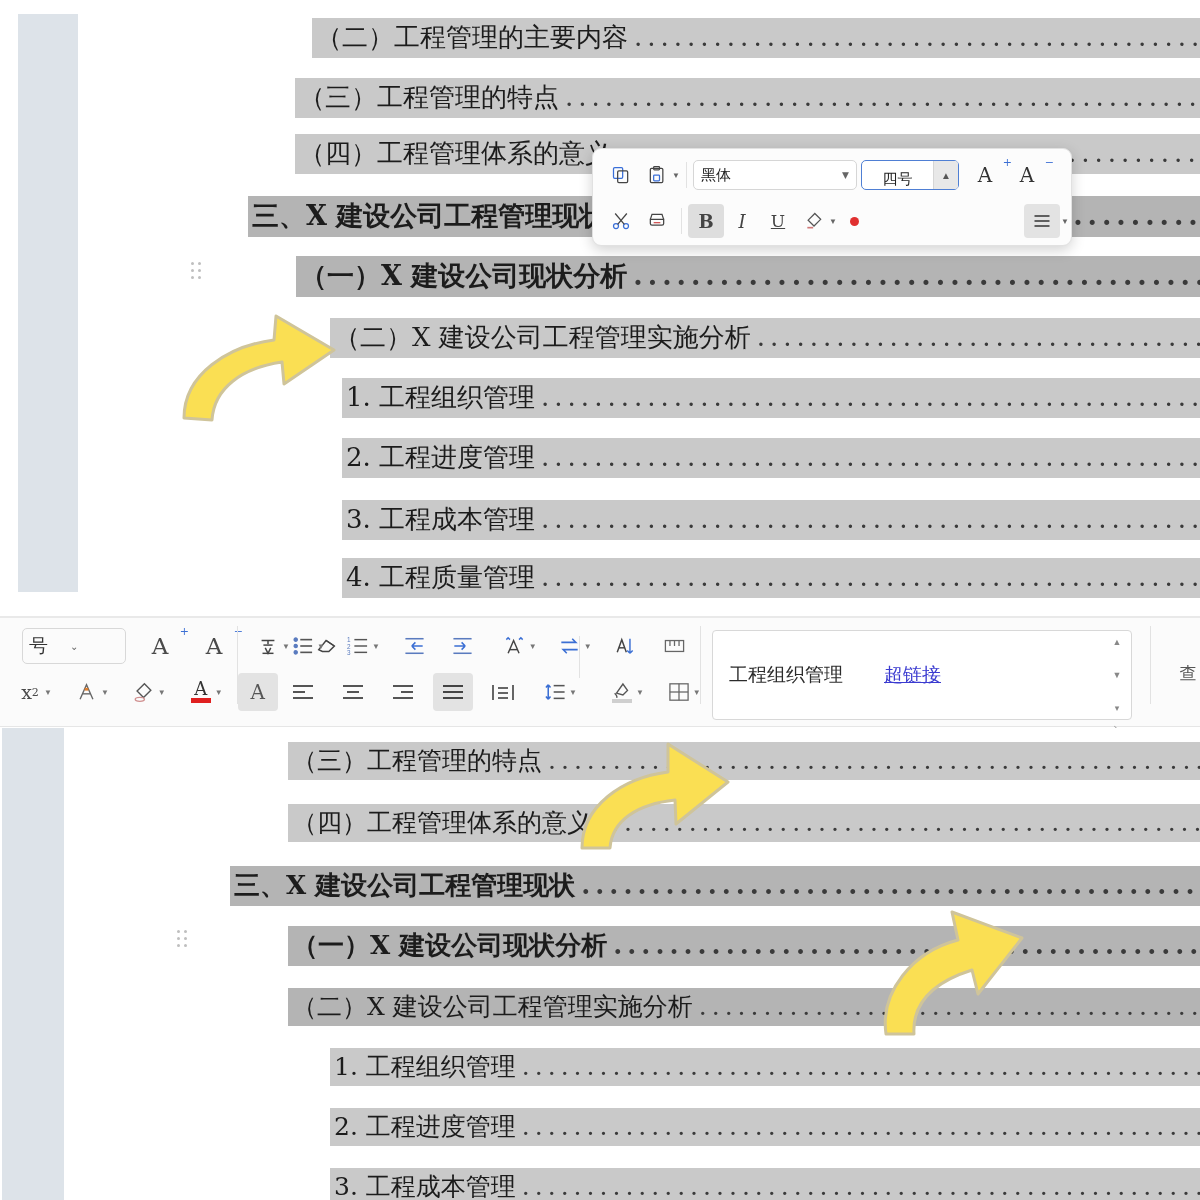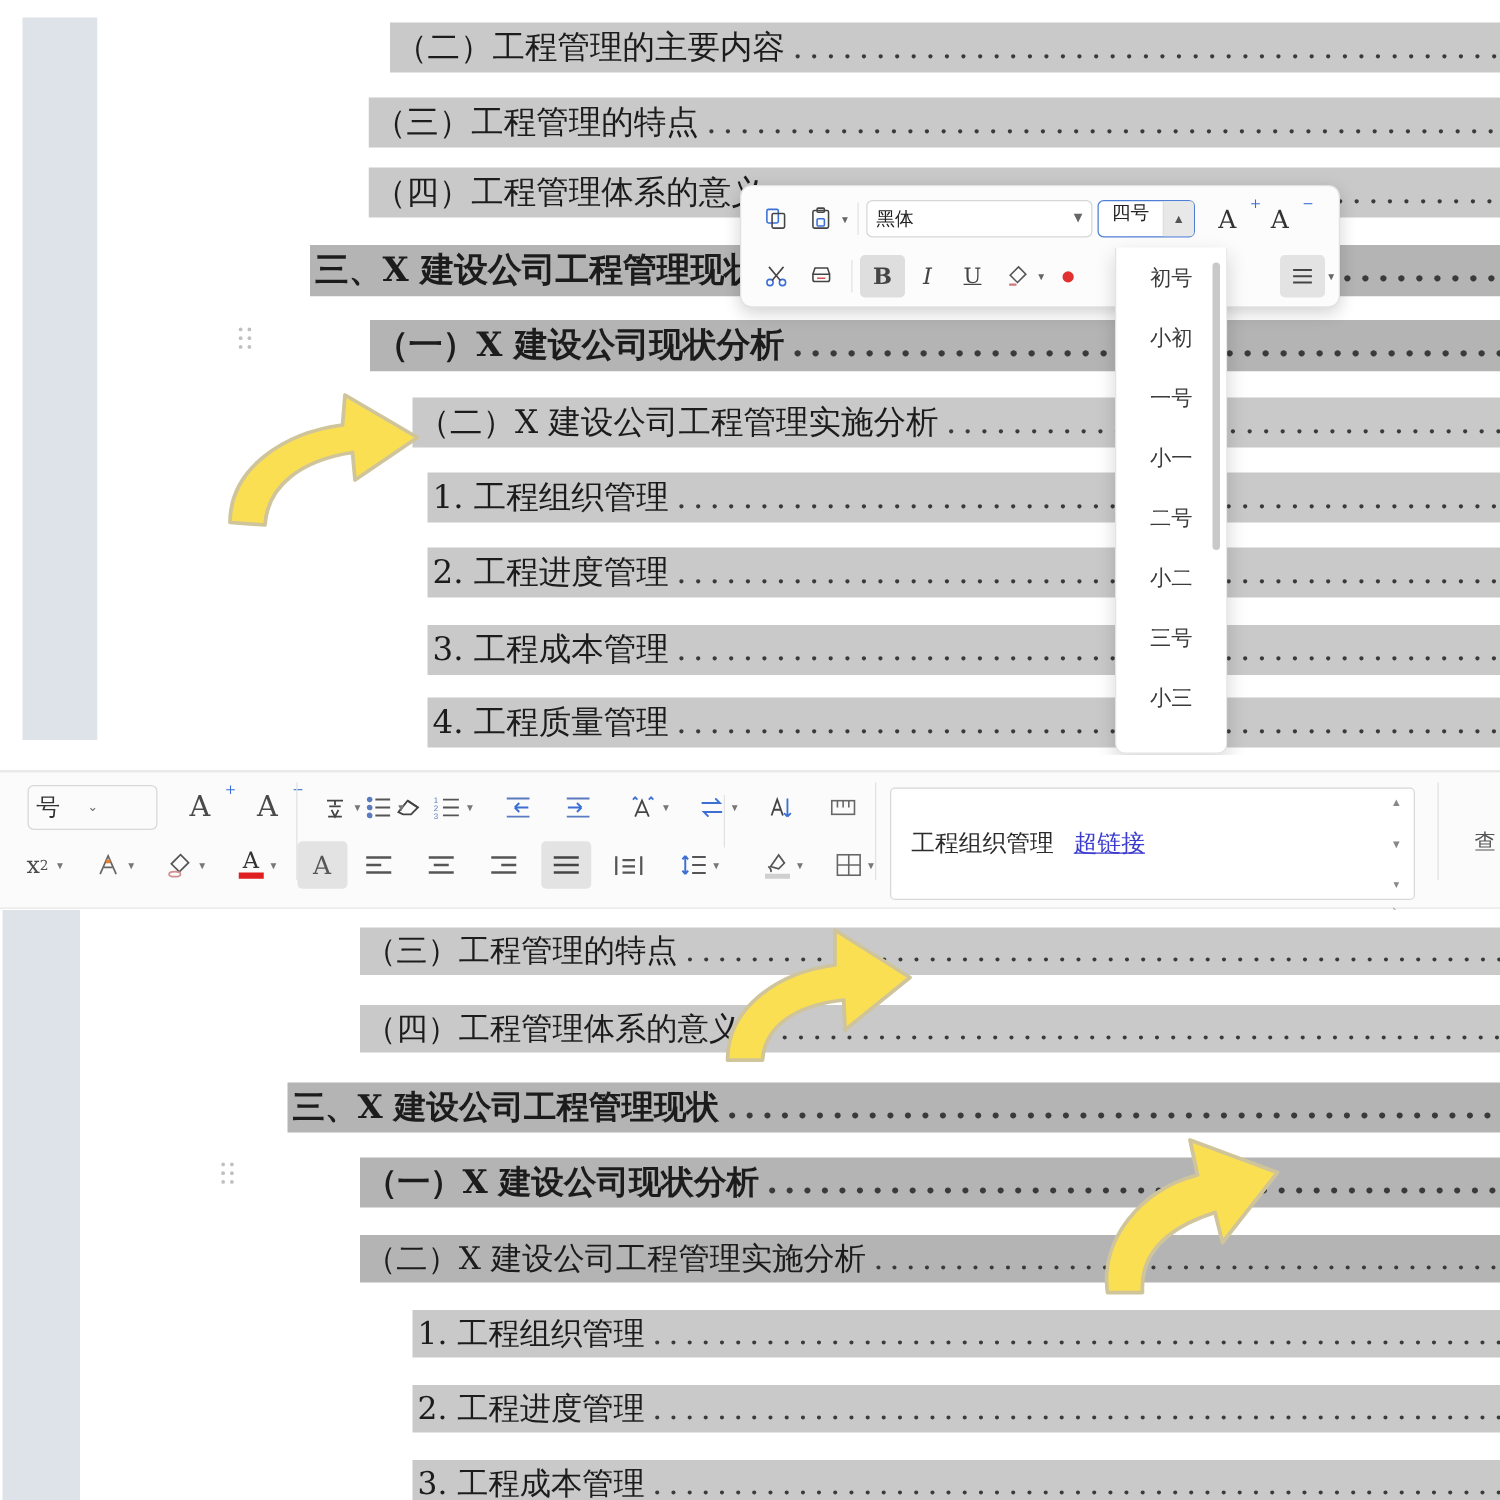--- a/index.html
+++ b/index.html
@@ -32,25 +32,25 @@
   #mini-toolbar{
     position:absolute;left:592px;top:148px;width:478px;height:96px;
     background:#fcfcfc;border:1px solid #e1e1e1;border-radius:9px;
     box-shadow:0 4px 14px rgba(0,0,0,.18);
   }
   .mt-row{position:absolute;left:0;width:100%;height:48px;display:flex;align-items:center;}
   .mt-btn{width:36px;height:34px;display:flex;align-items:center;justify-content:center;
           font-size:17px;color:#444;border-radius:4px;}
   .mt-sep{width:1px;height:26px;background:#e2e2e2;margin:0 6px;}
   .mt-caret{font-size:8px;color:#666;margin-left:-3px;}
-  .font-box{width:181px;height:30px;border:1px solid #d6d6d6;border-radius:5px;background:#fff;
+  .font-box{width:164px;height:30px;border:1px solid #d6d6d6;border-radius:5px;background:#fff;
             display:flex;align-items:center;padding:0 7px;box-sizing:border-box;font-size:15px;color:#222;
             font-family:"DejaVu Sans",sans-serif;}
-  .size-box{width:78px;height:30px;border:1.5px solid #4f7fd4;border-radius:5px;background:#fff;
-            display:flex;align-items:flex-start;box-sizing:border-box;font-size:15px;color:#222;
+  .size-box{width:98px;height:30px;border:1.5px solid #4f7fd4;border-radius:5px;background:#fff;
+            display:flex;align-items:flex-end;box-sizing:border-box;font-size:15px;color:#222;
             font-family:Liberation Sans, sans-serif;margin-left:4px;}
   .size-box .lbl{flex:1;text-align:center;}
   .size-box .arw{width:24px;height:100%;background:#e8e8e8;border-left:1px solid #d6d6d6;
                  display:flex;align-items:center;justify-content:center;font-size:10px;color:#555;
                  border-radius:0 3px 3px 0;}
   .aplus,.aminus{font-size:20px;color:#333;position:relative;font-family:"DejaVu Serif",serif;}
   .aplus sup,.aminus sup{font-size:11px;color:#3b6fd4;position:absolute;top:-2px;right:-9px;}
   .bold-on{background:#dedede;}
 
   
@@ -76,21 +76,21 @@
   .expander{position:absolute;font-size:9px;color:#9a9a9a;}
   .hl-btn{background:#e3e3e3;border-radius:4px;}
 
   .styles-box{position:absolute;border:1px solid #d8d8d8;border-radius:4px;background:#fff;
               display:flex;align-items:center;}
   .style-chip{width:140px;height:66px;border:2px solid #c8c8c8;border-radius:4px;background:#fff;
               display:flex;align-items:center;justify-content:center;
               font-family:"DejaVu Serif","Liberation Serif",serif;font-size:20px;color:#3a3a3a;margin:0 10px;}
   .style-txt{font-family:"DejaVu Serif","Liberation Serif",serif;font-size:19px;color:#2b2b2b;margin:0 16px;}
   .style-link{font-family:Liberation Serif, serif;font-size:19px;color:#3b3bd0;
-              text-decoration:underline;margin:0 0;}
+              text-decoration:underline;margin:0 25px;}
   .style-scroll{position:absolute;right:4px;top:6px;width:20px;height:76px;
                 display:flex;flex-direction:column;justify-content:space-between;align-items:center;
                 font-size:9px;color:#888;}
 
   
   .anno-text{position:absolute;font-family:"DejaVu Sans","Liberation Sans",sans-serif;
              font-weight:bold;color:#ffd400;
              -webkit-text-stroke:5px #000;paint-order:stroke fill;
              letter-spacing:1px;white-space:nowrap;}
   .anno-text span{-webkit-text-stroke:0;}
@@ -253,33 +253,20 @@
         <svg width="20" height="16" viewBox="0 0 24 18" stroke="#444" stroke-width="2">
           <line x1="3" y1="3" x2="21" y2="3"></line>
             <line x1="3" y1="9" x2="21" y2="9"></line>
             <line x1="3" y1="15" x2="21" y2="15"></line>
         </svg>
       </div>
       <div class="mt-caret" style="margin-right:12px;">▼</div>
     </div>
   </div>
 
-  <div id="size-dropdown">
-    <div id="size-dd-items">
-        <div class="dd-item">初号</div>
-        <div class="dd-item">小初</div>
-        <div class="dd-item">一号</div>
-        <div class="dd-item">小一</div>
-        <div class="dd-item">二号</div>
-        <div class="dd-item">小二</div>
-        <div class="dd-item">三号</div>
-        <div class="dd-item">小三</div>
-      </div>
-    <div class="dd-scroll"></div>
-  </div>
 
   <svg class="arrow" style="left:88px;top:300px;width:250px;height:125px;" viewBox="0 0 250 125">
     <path d="M96 118 C96 74 140 46 186 40 L188 16 L246 50 L196 84 L194 62 C154 68 126 88 124 120 Z" fill="#fadf53" stroke="#cfc49a" stroke-width="3" stroke-linejoin="round"></path>
   </svg>
 </div>
 
 <div class="gap-strip"></div>
 
 <div class="panel" id="bottom-panel">
 

